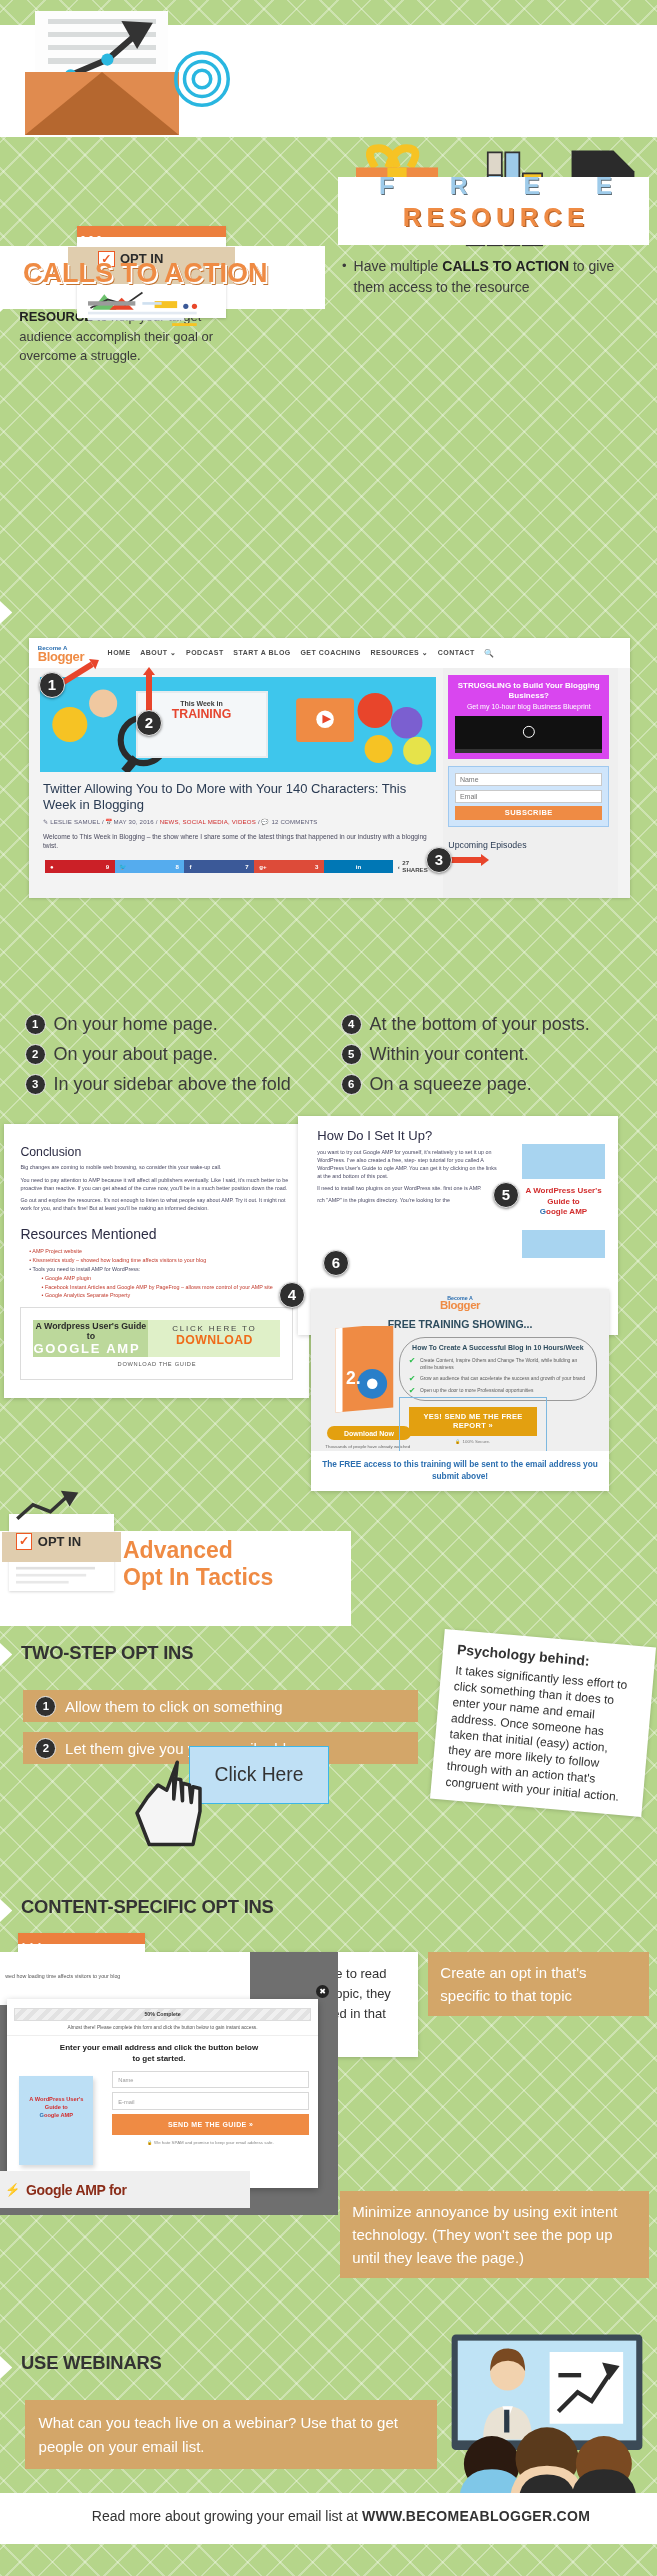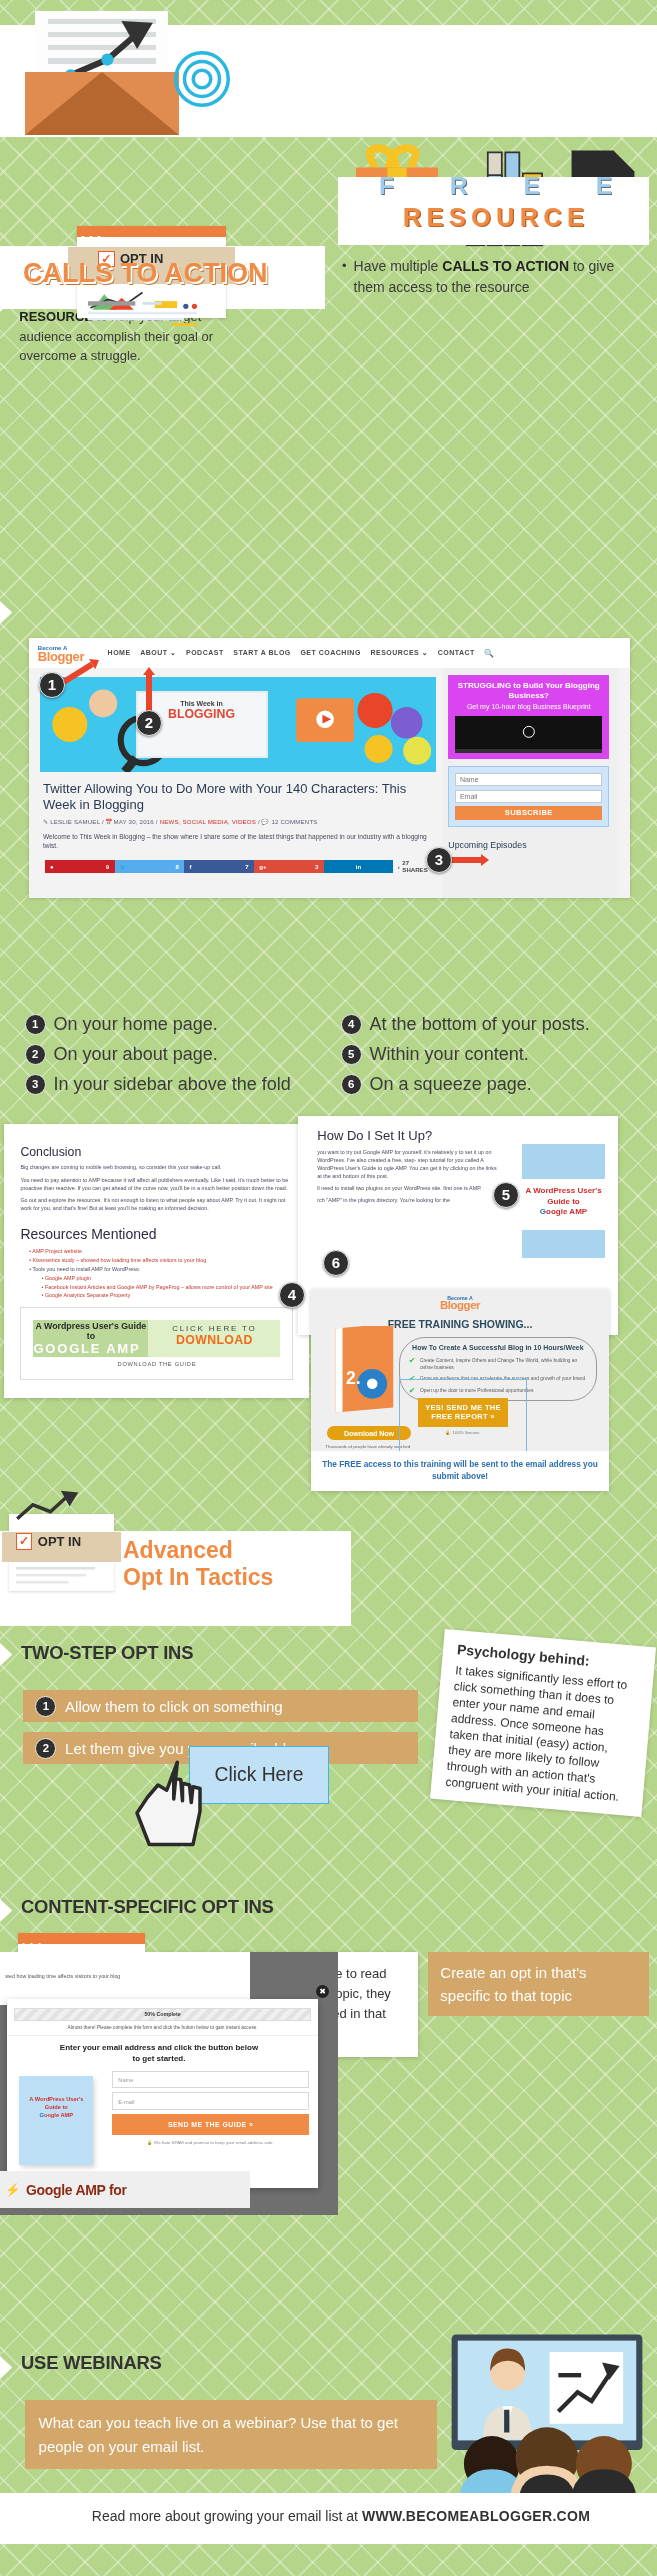--- a/index.html
+++ b/index.html
@@ -211,21 +211,21 @@
     background: #efefef; box-shadow: 0 0.9px 4.4px rgba(0,0,0,.18);
   }
   .tc-logo { text-align: center; padding-top: 6.1px; }
   .tc-logo .a { font-size: 5.3px; font-weight: bold; color: #2c6fb0; }
   .tc-logo .b { font-size: 11.4px; font-weight: bold; color: #ef8b44; line-height: 9.6px; letter-spacing:-0.4px;}
   .tc-head { text-align: center; font-size: 10.5px; font-weight: bold; color: #2d4c5e; margin-top: 7px;}
   .tc-round { margin: 7px 12.3px 0 88px; border: 1.3px solid #9a9a9a; border-radius: 26px; padding: 6.1px 8.8px; }
   .tc-round .h { text-align: center; font-size: 7px; font-weight: bold; color: #2d4c5e; line-height: 8.8px;}
   .tc-li { display: flex; gap: 4.4px; margin-top: 4.4px; font-size: 4.9px; color: #5a5a5a; line-height: 7px;}
   .tc-check { color: #2dbf4e; font-size: 8px; line-height: 7px; }
-  .tc-btnbox { position:absolute; left:88px; bottom: 37px; width: 128px; border: 1.3px solid #7db8e0; padding: 18px;}
+  .tc-btnbox { position:absolute; left:88px; bottom: 37px; width: 148px; border: 1.3px solid #7db8e0; padding: 9px;}
   .tc-btn { background: #e3a010; color: #fff; font-size: 7.5px; font-weight: bold; text-align: center; padding: 5.3px 0; letter-spacing:0.3px;}
   .tc-secure { text-align:center; font-size: 4.4px; color: #777; margin-top: 3.5px; }
   .tc-dl { position:absolute; left: 16px; bottom: 51px; width: 84px; background:#e3a010; border-radius:8px; color:#fff; font-size:7px; font-weight:bold; text-align:center; padding:3.5px 0;}
   .tc-note { position:absolute; left: 8.8px; bottom: 35px; width: 96px; text-align:center; font-size:4.4px; color:#666; line-height:6.1px;}
   .tc-foot {
     position: absolute; left: 0; bottom: 0; width: 100%; background: #fff; padding: 8.8px 0;
     text-align: center; font-size: 8.3px; font-weight: bold; color: #2c6fb0; line-height: 11.4px;
   }
 
   
@@ -429,21 +429,21 @@
             <polygon points="322,43 332,48 322,53" fill="#e8472b"></polygon>
             <circle cx="382" cy="38" r="20" fill="#e8452b"></circle>
             <circle cx="418" cy="52" r="18" fill="#7b5fd0"></circle>
             <circle cx="386" cy="82" r="16" fill="#f6c324"></circle>
             <circle cx="430" cy="84" r="16" fill="#e6e34a"></circle>
             <circle cx="118" cy="72" r="26" fill="none" stroke="#2b2b2b" stroke-width="7"></circle>
             <rect x="98" y="90" width="10" height="20" fill="#2b2b2b" transform="rotate(40 103 100)"></rect>
           </svg>
           <div class="tw-card">
             <div class="t1">This Week in</div>
-            <div class="t2">BLOGGING</div>
+            <div class="t2">TRAINING</div>
           </div>
         </div>
         <div class="bb-art-title">Twitter Allowing You to Do More with Your 140 Characters: This Week in Blogging</div>
         <div class="bb-meta">
           ✎ <span>LESLIE SAMUEL</span> / 📅<span>MAY 30, 2016</span> / <span class="rd">NEWS, SOCIAL MEDIA, VIDEOS</span> / 💬 <span>12 COMMENTS</span>
         </div>
         <div class="bb-excerpt">Welcome to This Week in Blogging – the show where I share some of the latest things that happened in our industry with a blogging twist.</div>
         <div class="bb-share">
           <div style="background:#cb2027;width:72px">
               <span>●</span>
@@ -719,20 +719,21 @@
         <div class="lb-spam">🔒 <span>We hate SPAM and promise to keep your email address safe.</span></div>
       </div>
     </div>
     <div class="lb-close">✖</div>
     <div class="lb-amp-strip">
       <span style="margin-left:5.3px;color:#f6c324;font-size:12.3px">⚡</span>
       <span class="w" style="margin-left:5.3px">Google AMP for</span>
     </div>
   </div>
 
+  <div class="tan-plain" style="left:340px;top:2191px;width:309px">Minimize annoyance by using exit intent technology. (They won't see the pop up until they leave the page.)</div>
 
   <div class="arrow-tab" style="left:0;top:2356px"></div>
   <div class="sec-head" style="left:21px;top:2352px">USE WEBINARS</div>
 
   <div class="webinar-bar">What can you teach live on a webinar? Use that to get people on your email list.</div>
 
   <svg class="screen-ill" viewBox="0 0 230 200">
     <rect x="6" y="4" width="218" height="132" rx="5" fill="#3b4a56"></rect>
     <rect x="13" y="11" width="204" height="114" fill="#bfe3f5"></rect>
     <rect x="118" y="24" width="84" height="82" fill="#fff"></rect>

